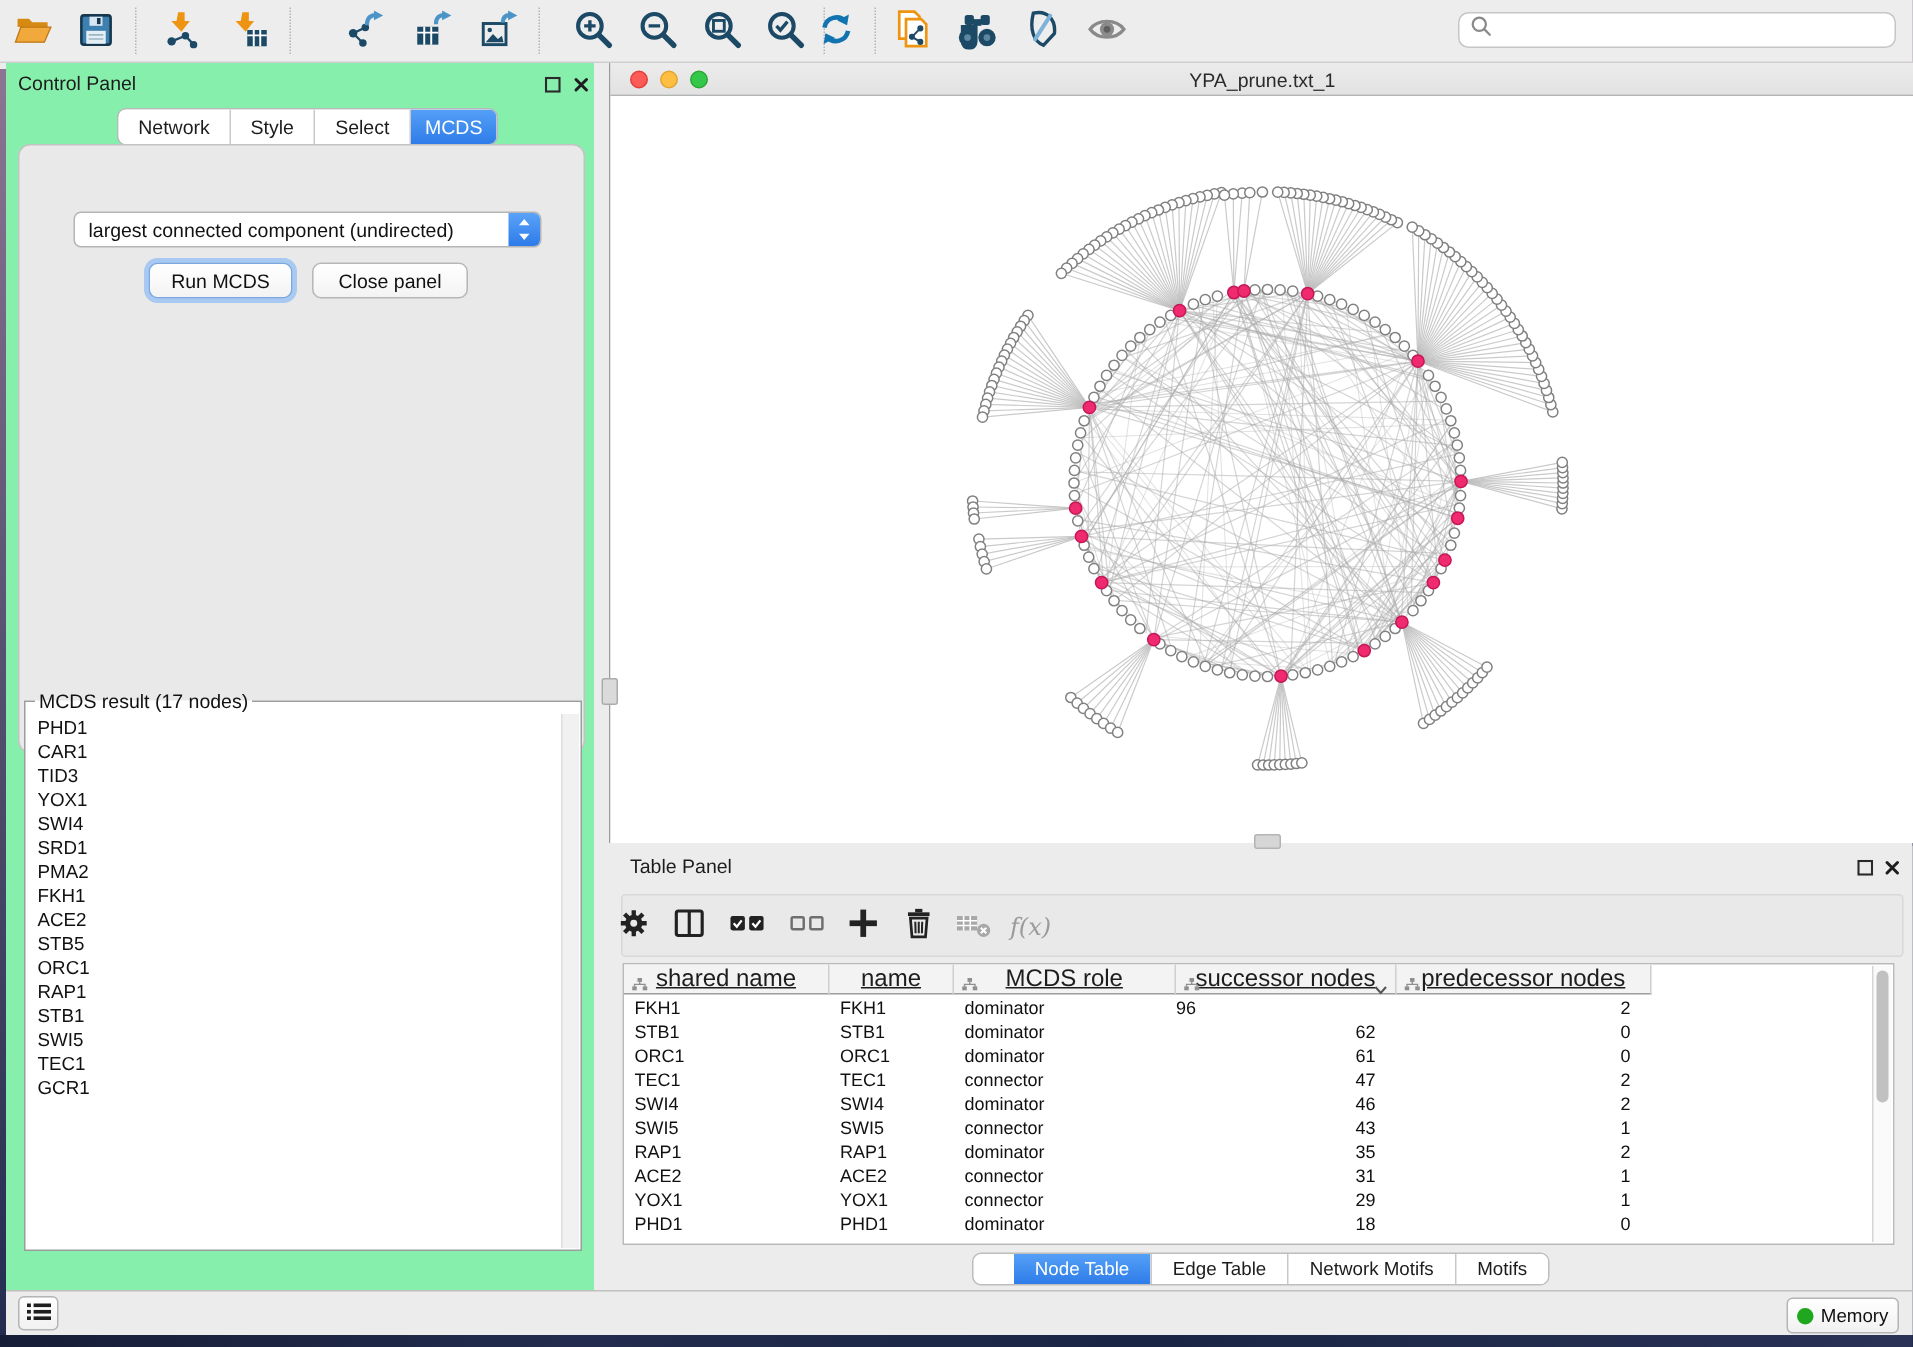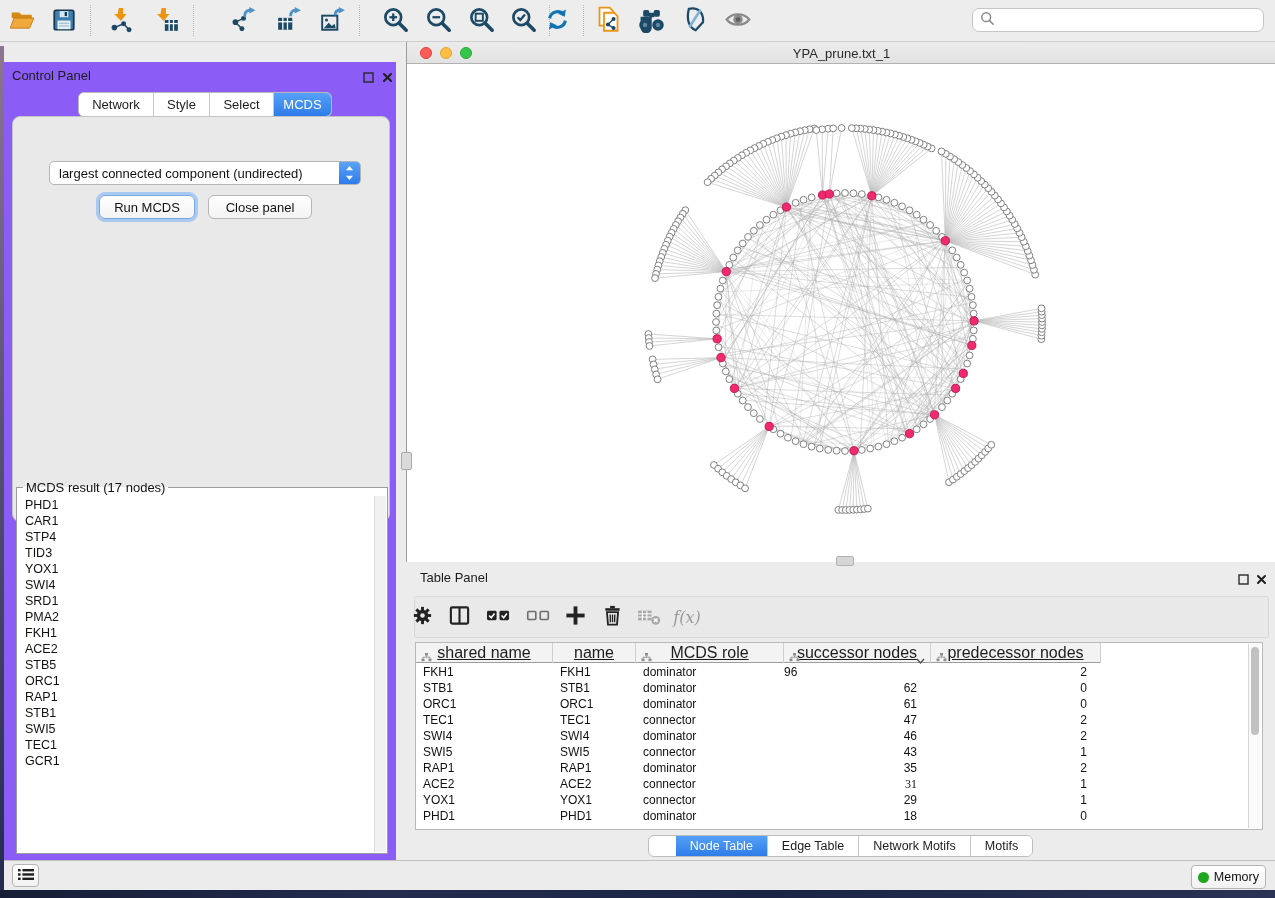--- a/index.html
+++ b/index.html
@@ -17,21 +17,21 @@
   .toolbar{position:absolute;left:0;top:0;width:1275px;height:41px;background:#ededed;
            border-bottom:1px solid #cfcfcf;}
   .tbtn{position:absolute;top:3px;width:36px;height:36px;display:flex;align-items:center;
         justify-content:center;background:none;border:none;padding:0;}
   .tsep{position:absolute;top:5px;width:0;height:31px;border-left:1px dotted #b5b5b5;}
   .searchbox{position:absolute;left:972px;top:8px;width:292px;height:24px;background:#fff;
              border:1px solid #c6c6c6;border-radius:7px;display:flex;align-items:center;padding-left:7px;box-sizing:border-box;}
   .searchbox input{border:none;outline:none;flex:1;font:12px "Liberation Sans",sans-serif;background:transparent;margin-left:5px;}
 
   
-  .cp{position:absolute;left:4px;top:42px;width:392px;height:818px;background:#8b5cf6;margin-top:20px;}
+  .cp{position:absolute;left:4px;top:42px;width:392px;height:818px;background:#86efac;}
   .panel-hdr{position:absolute;left:0;top:0;width:100%;height:26px;}
   .panel-title{position:absolute;left:8px;top:6px;font-size:13px;color:#1c1c1c;}
   .wicon{position:absolute;top:7px;width:12px;height:12px;}
   .cp-tabs{position:absolute;left:74px;top:30px;height:23px;display:flex;
            background:#fff;border:1px solid #b9b9b9;border-radius:6px;overflow:hidden;}
   .cp-tab{height:23px;display:flex;align-items:center;justify-content:center;font-size:13px;
           color:#1c1c1c;background:#fff;border:none;border-left:1px solid #c9c9c9;padding:0;}
   .cp-tab:first-child{border-left:none;}
   .cp-tab.active{background:linear-gradient(180deg,#55a0f7,#2e7ce9);color:#fff;}
   .cp-box{position:absolute;left:8px;top:54px;width:376px;height:404px;background:#e9e9e9;
@@ -311,21 +311,20 @@
         </div>
         <button class="btn focus" style="left:86px;top:78px;width:96px;">Run MCDS</button>
         <button class="btn" style="left:195px;top:78px;width:104px;">Close panel</button>
       </div>
       <fieldset class="mcds-fs">
         <legend>MCDS result (17 nodes)</legend>
         <div style="position:relative;width:100%;height:100%;">
           <div class="mcds-list" id="mcds-list">
               <div>PHD1</div>
               <div>CAR1</div>
-              <div>STP4</div>
               <div>TID3</div>
               <div>YOX1</div>
               <div>SWI4</div>
               <div>SRD1</div>
               <div>PMA2</div>
               <div>FKH1</div>
               <div>ACE2</div>
               <div>STB5</div>
               <div>ORC1</div>
               <div>RAP1</div>
@@ -1176,21 +1175,21 @@
               <div class="tcell" style="left: 7px; width: 130px;">RAP1</div>
               <div class="tcell" style="left: 144px; width: 76px;">RAP1</div>
               <div class="tcell" style="left: 227px; width: 141px;">dominator</div>
               <div class="tcell" style="left: 368px; width: 133px; text-align: right;">35</div>
               <div class="tcell" style="left: 515px; width: 156px; text-align: right;">2</div>
             </div>
             <div class="trow" style="top: 133px; width: 846px;">
               <div class="tcell" style="left: 7px; width: 130px;">ACE2</div>
               <div class="tcell" style="left: 144px; width: 76px;">ACE2</div>
               <div class="tcell" style="left: 227px; width: 141px;">connector</div>
-              <div class="tcell" style="left: 368px; width: 133px; text-align: right; font-family: Liberation Serif, serif;">31</div>
+              <div class="tcell" style="left: 368px; width: 133px; text-align: right;">31</div>
               <div class="tcell" style="left: 515px; width: 156px; text-align: right;">1</div>
             </div>
             <div class="trow" style="top: 149px; width: 846px;">
               <div class="tcell" style="left: 7px; width: 130px;">YOX1</div>
               <div class="tcell" style="left: 144px; width: 76px;">YOX1</div>
               <div class="tcell" style="left: 227px; width: 141px;">connector</div>
               <div class="tcell" style="left: 368px; width: 133px; text-align: right;">29</div>
               <div class="tcell" style="left: 515px; width: 156px; text-align: right;">1</div>
             </div>
             <div class="trow" style="top: 165px; width: 846px;">

